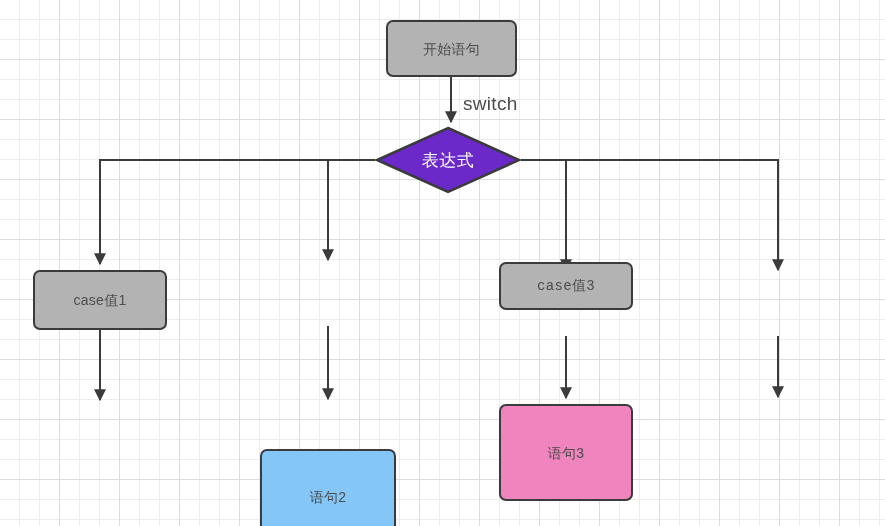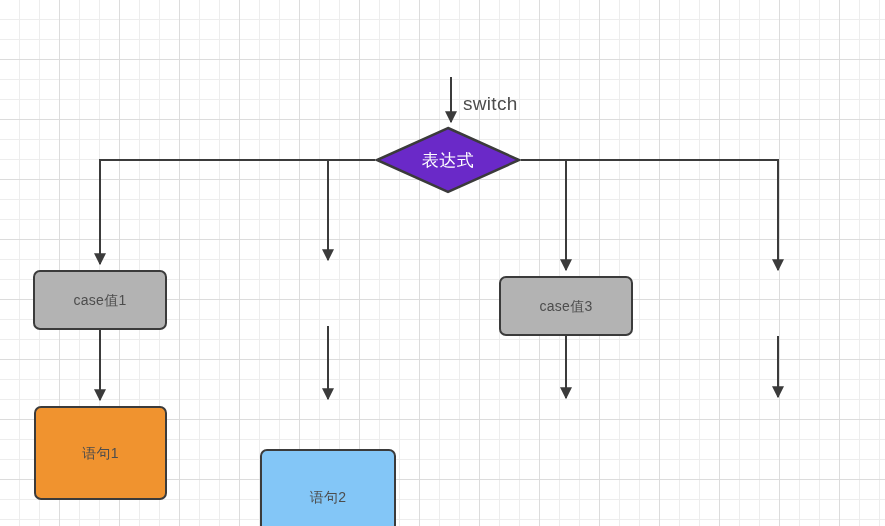--- a/index.html
+++ b/index.html
@@ -32,21 +32,21 @@
     border-radius: 7px;
     color: #4d4d4d;
     font-size: 14px;
     line-height: 1;
     letter-spacing: 0.3px;
     user-select: none;
   }
   .node-start   { left: 386px; top: 20px;  width: 131px; height: 57px;  background: #b3b3b3; }
   .node-case1   { left: 33px;  top: 270px; width: 134px; height: 60px;  background: #b3b3b3; }
   .node-case2   { left: 260px; top: 266px; width: 136px; height: 60px;  background: #b3b3b3; }
-  .node-case3   { left: 499px; top: 276px; width: 134px; height: 60px;  background: #b3b3b3; }
+  .node-case3   { left: 499px; top: 262px; width: 134px; height: 48px;  background: #b3b3b3; font-family: Liberation Mono, monospace; }
   .node-case4   { left: 709px; top: 276px; width: 139px; height: 60px;  background: #b3b3b3; }
   .node-stmt1   { left: 34px;  top: 406px; width: 133px; height: 94px;  background: #f0932f; }
   .node-stmt2   { left: 260px; top: 405px; width: 136px; height: 95px;  background: #83c6f7; margin-top: 44px; }
   .node-stmt3   { left: 499px; top: 404px; width: 134px; height: 97px;  background: #ef84be; }
   .node-stmt4   { left: 709px; top: 403px; width: 139px; height: 97px;  background: #56c684; }
 
   .diamond {
     position: absolute;
     left: 375px;
     top: 126px;
@@ -103,37 +103,40 @@
     <path d="M 328 159 L 328 260" stroke="#3b3b3b" stroke-width="2" fill="none" marker-end="url(#arrow)"></path>
     <path d="M 566 159 L 566 270" stroke="#3b3b3b" stroke-width="2" fill="none" marker-end="url(#arrow)"></path>
     <path d="M 778 159 L 778 270" stroke="#3b3b3b" stroke-width="2" fill="none" marker-end="url(#arrow)"></path>
 
     <path d="M 100 330 L 100 400" stroke="#3b3b3b" stroke-width="2" fill="none" marker-end="url(#arrow)"></path>
     <path d="M 328 326 L 328 399" stroke="#3b3b3b" stroke-width="2" fill="none" marker-end="url(#arrow)"></path>
     <path d="M 566 336 L 566 398" stroke="#3b3b3b" stroke-width="2" fill="none" marker-end="url(#arrow)"></path>
     <path d="M 778 336 L 778 397" stroke="#3b3b3b" stroke-width="2" fill="none" marker-end="url(#arrow)"></path>
   </svg>
 
+  <div class="node node-start">
+    <span>开始语句</span>
+  </div>
 
   <div class="edge-label">switch</div>
 
   <div class="diamond">
     <svg width="146" height="68" viewBox="0 0 146 68">
       <polygon points="73,2 144,34 73,66 2,34" fill="#6a29c8" stroke="#3b3b3b" stroke-width="2.5"></polygon>
     </svg>
     <div class="diamond-label">表达式</div>
   </div>
 
   <div class="node node-case1">
     <span>case值1</span>
   </div>
   <div class="node node-case3">
     <span>case值3</span>
   </div>
 
-  <div class="node node-stmt1">
-    <span>语句1</span>
-  </div>
   <div class="node node-stmt2">
     <span>语句2</span>
+  </div>
+  <div class="node node-stmt3">
+    <span>语句3</span>
   </div>
 
 </div>
 
 </body></html>

